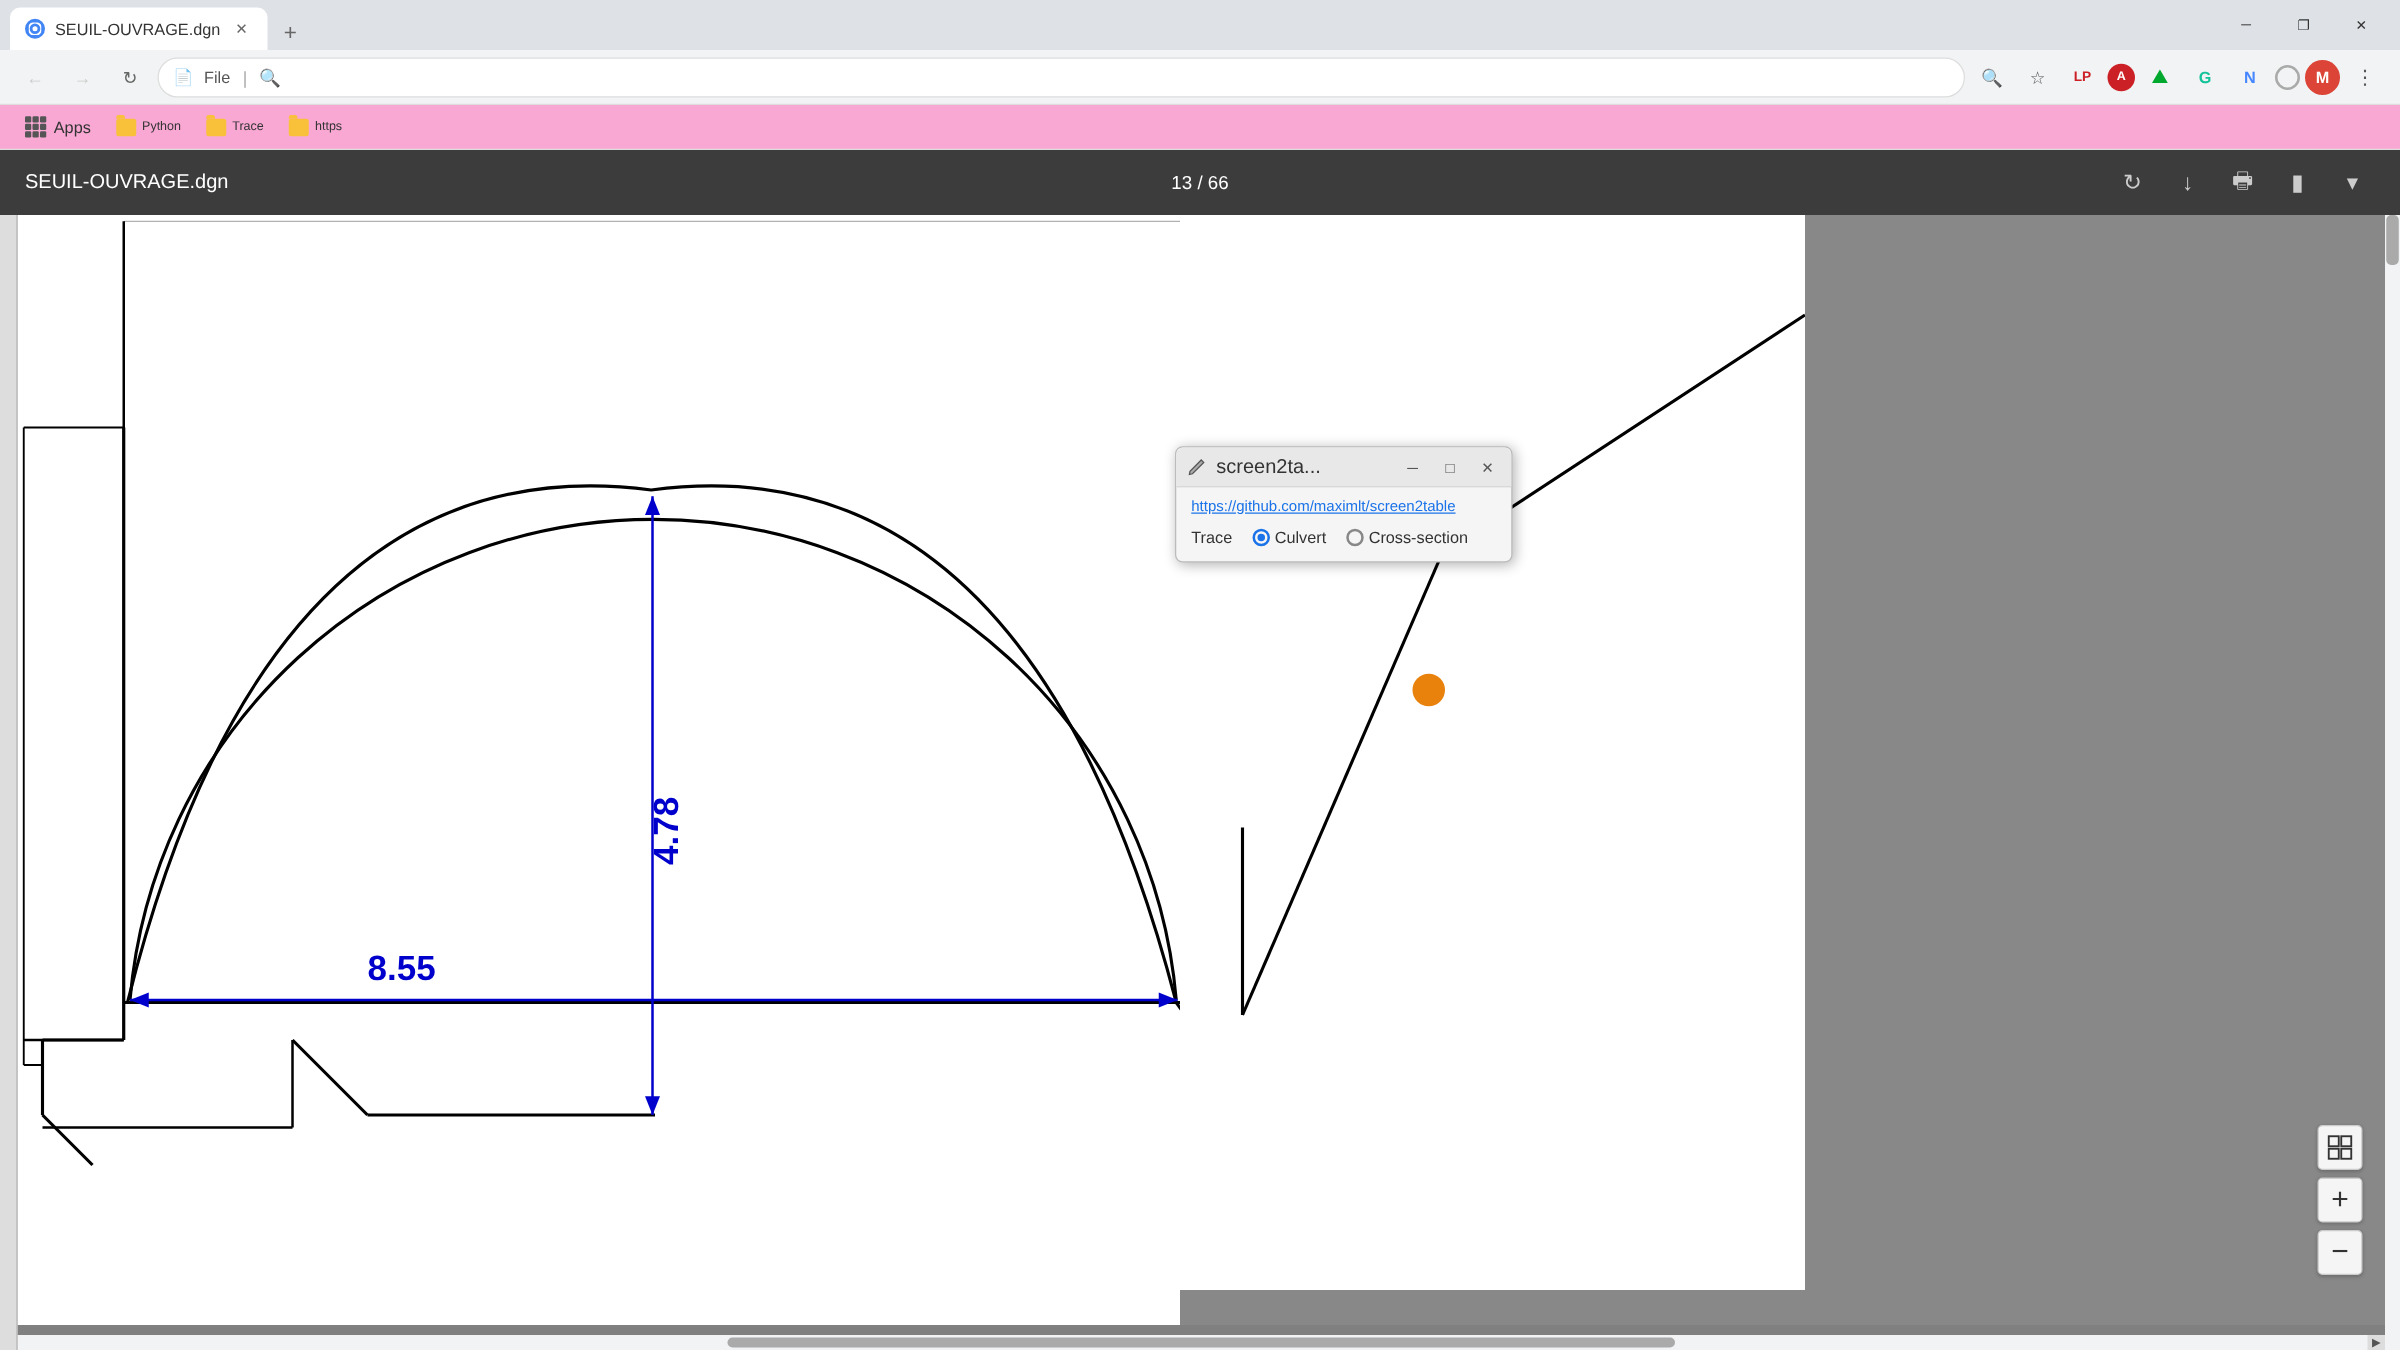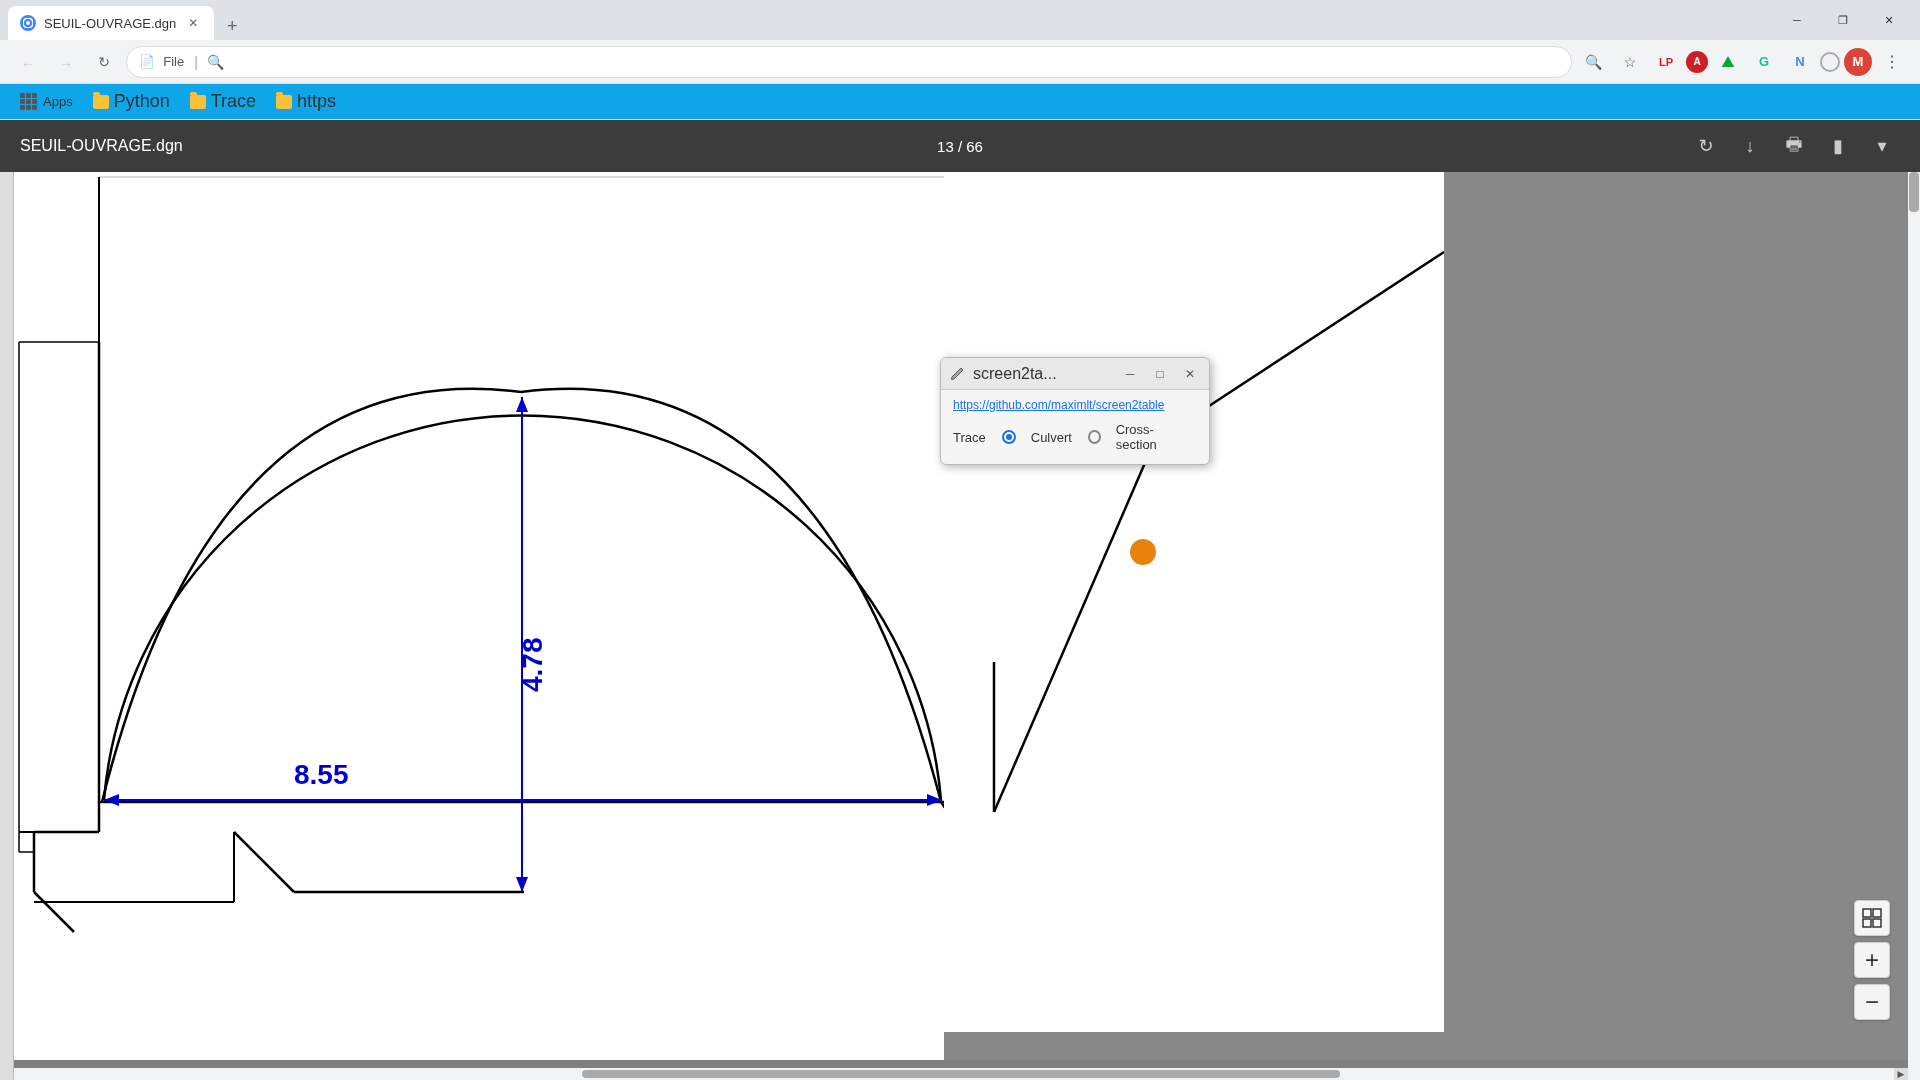--- a/index.html
+++ b/index.html
@@ -112,21 +112,21 @@
       border-radius: 50%;
       display: flex; align-items: center; justify-content: center;
       cursor: pointer;
       font-size: 14px;
       color: #555;
     }
 
     
     .bookmarks-bar {
       height: 36px;
-      background: #0ea5e9;
+      background: #f9a8d4;
       display: flex;
       align-items: center;
       padding: 0 12px;
       gap: 4px;
       border-bottom: 1px solid #ddd;
     }
     .apps-btn {
       display: flex;
       align-items: center;
       gap: 6px;
@@ -147,21 +147,21 @@
       background: #555;
       border-radius: 1px;
     }
     .bookmark-item {
       display: flex;
       align-items: center;
       gap: 5px;
       padding: 4px 8px;
       border-radius: 4px;
       cursor: pointer;
-      font-size: 18px;
+      font-size: 10px;
       color: #333;
     }
     .bookmark-folder {
       width: 16px; height: 14px;
       background: #f9c13a;
       border-radius: 2px;
       position: relative;
     }
     .bookmark-folder::before {
       content: '';
@@ -281,21 +281,21 @@
       gap: 4px;
     }
     .plugin-label {
       font-size: 13px;
       color: #333;
       margin-right: 12px;
     }
     .radio-option {
       display: flex;
       align-items: center;
-      gap: 15px;
+      gap: 4px;
       cursor: pointer;
       font-size: 13px;
       color: #333;
       margin-right: 12px;
     }
     .radio-circle {
       width: 14px; height: 14px;
       border-radius: 50%;
       border: 2px solid #888;
       display: flex; align-items: center; justify-content: center;

